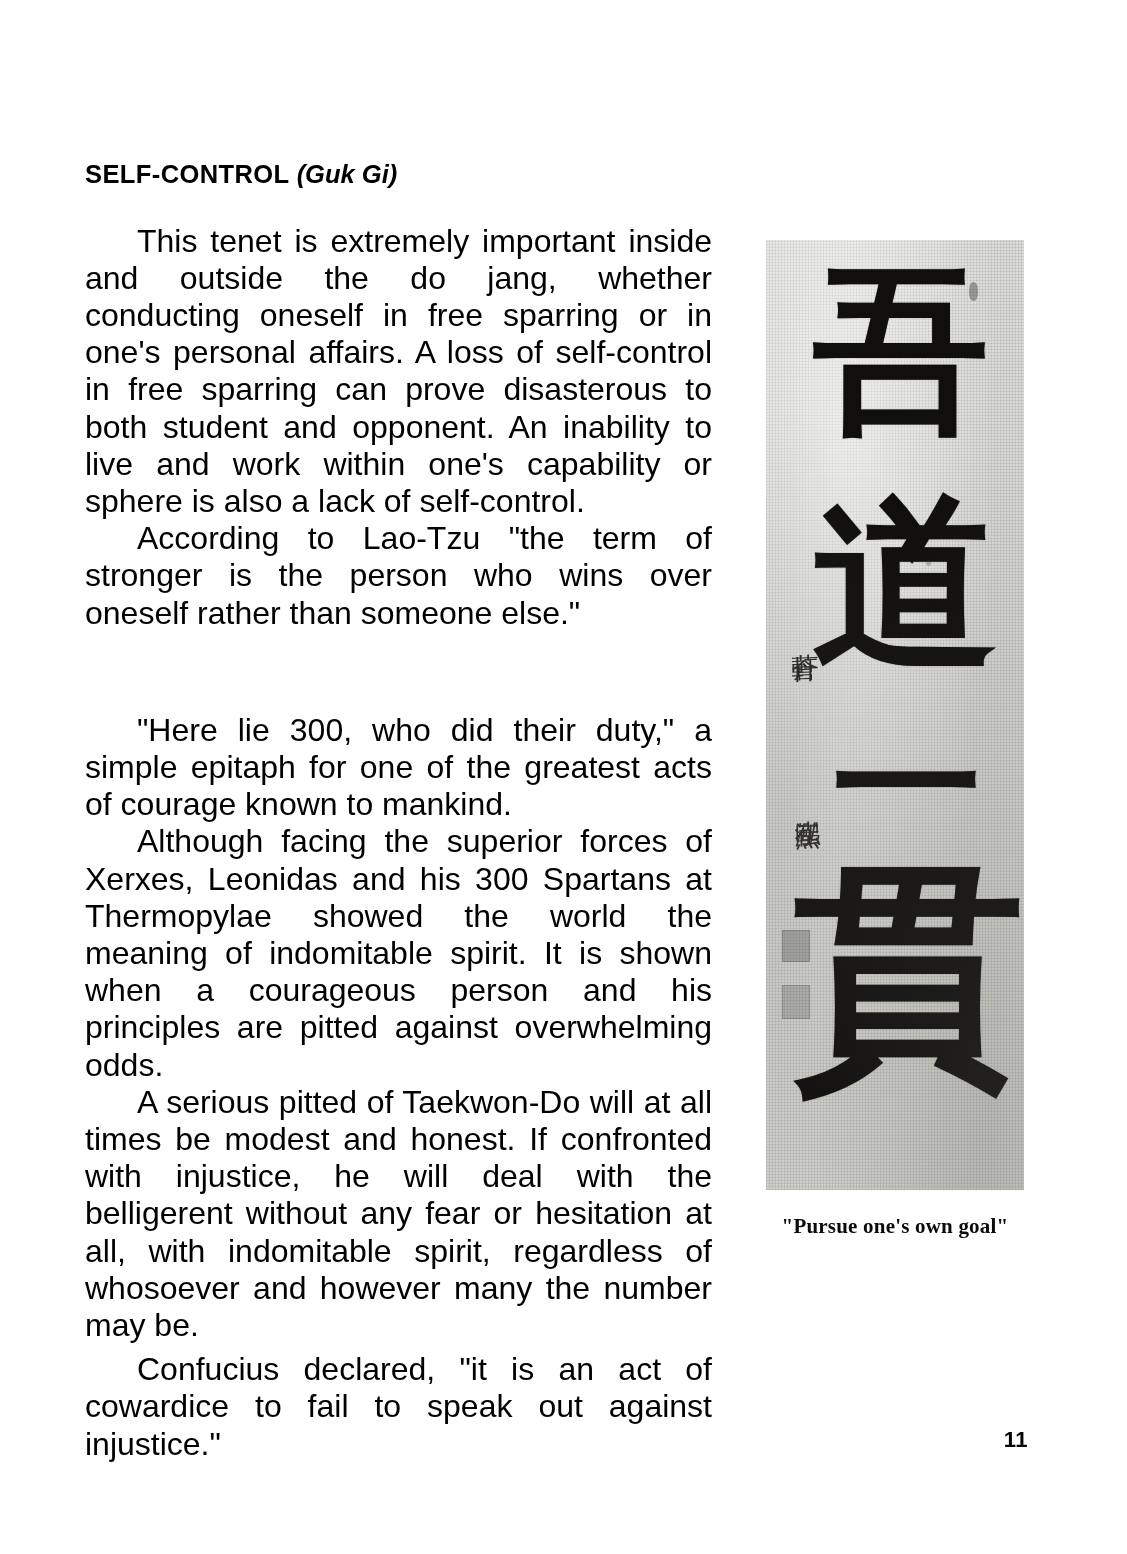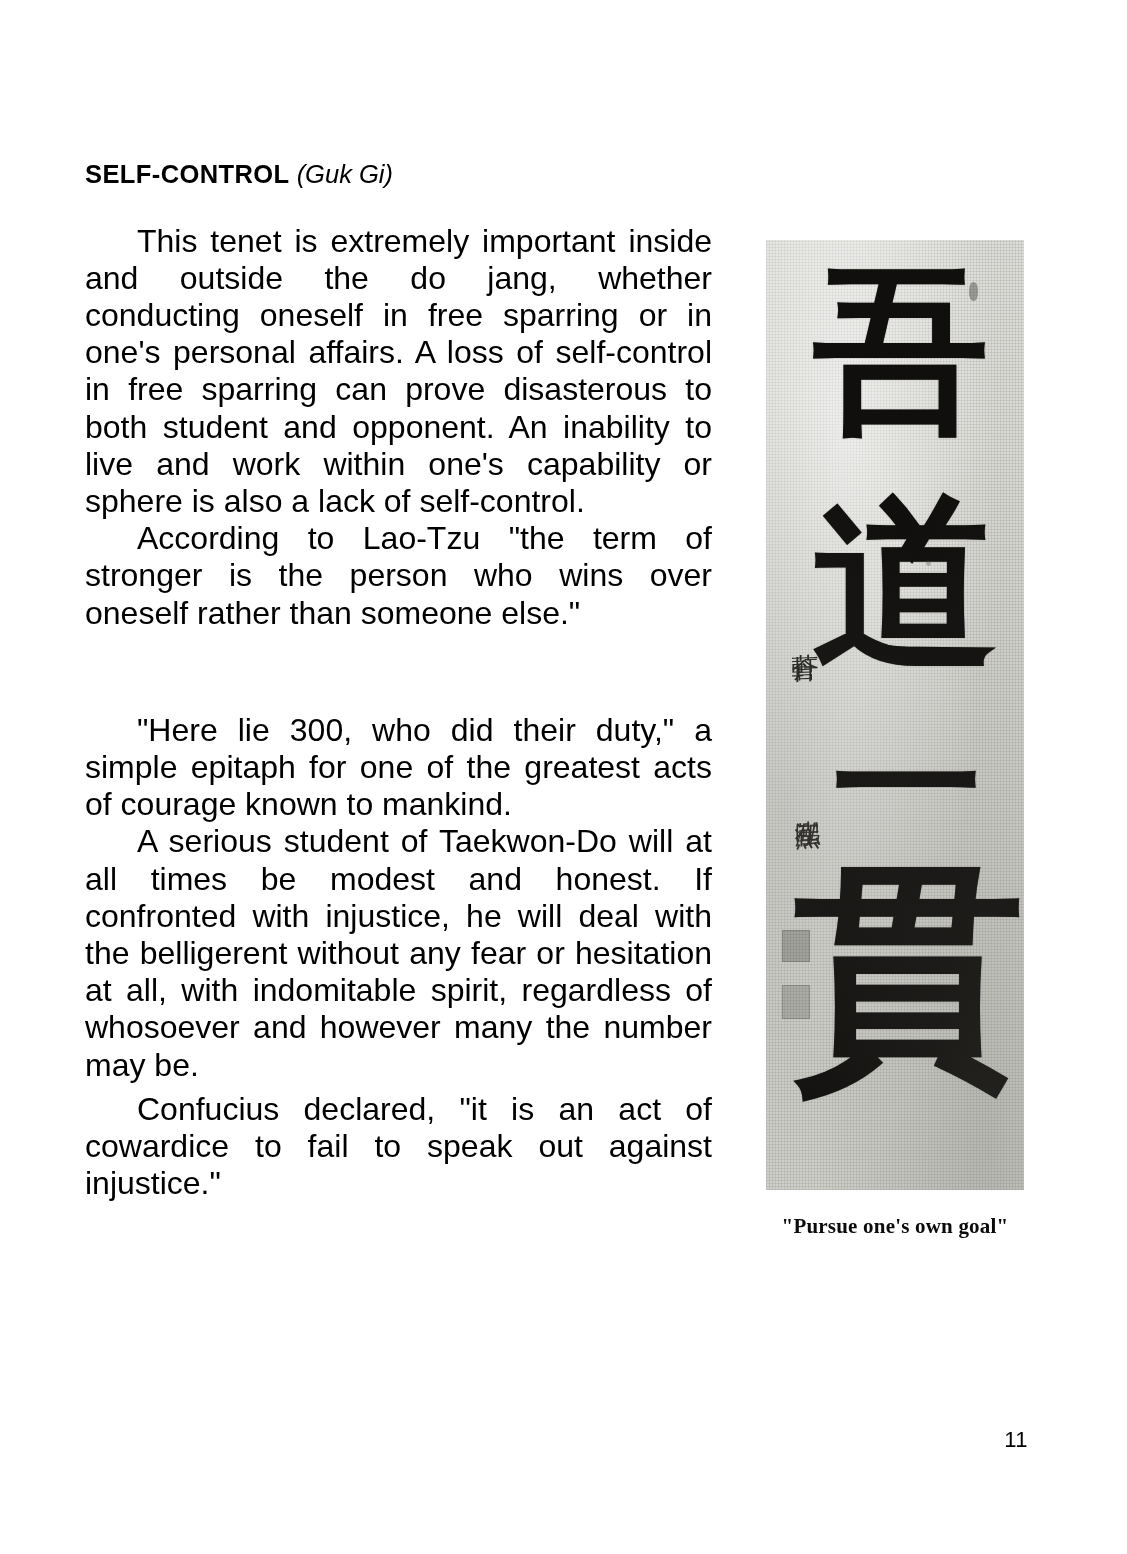--- a/index.html
+++ b/index.html
@@ -33,21 +33,21 @@
   .section-heading {
     font-size: 25.5px;
     font-weight: bold;
     letter-spacing: 0.4px;
     line-height: 1.12;
     margin: 0;
     white-space: nowrap;
   }
   .section-heading .romanization {
     font-style: italic;
-    font-weight: normal;
+    font-weight: bold;
     letter-spacing: 0px;
   }
 
   .body-paragraph {
     font-size: 32px;
     line-height: 37.2px;
     text-align: justify;
     text-justify: inter-word;
     margin: 0;
     text-indent: 52px;
@@ -183,21 +183,21 @@
     color: #0b0b0b;
     white-space: nowrap;
   }
 
   
   .folio {
     position: absolute;
     right: 99px;
     top: 1427px;
     font-size: 22px;
-    font-weight: normal;
+    font-weight: bold;
     letter-spacing: 0.5px;
     text-align: right;
   }
 </style>
 </head>
 <body>
 
 <div class="page">
 
   <div class="text-column">
@@ -208,21 +208,22 @@
 
     <p class="body-paragraph">This tenet is extremely important inside and outside the do jang, whether conducting oneself in free sparring or in one's personal affairs. A loss of self-control in free sparring can prove disasterous to both student and opponent. An inability to live and work within one's capability or sphere is also a lack of self-control.</p>
     <p class="body-paragraph">According to Lao-Tzu "the term of stronger is the person who wins over oneself rather than someone else."</p>
 
     <div class="gap-between-sections"></div>
 
 
     <div class="gap-after-heading"></div>
 
     <p class="body-paragraph">"Here lie 300, who did their duty," a simple epitaph for one of the greatest acts of courage known to mankind.</p>
-    <p class="body-paragraph">A serious student of Taekwon-Do will at all times be modest and honest. If confronted with injustice, he will deal with the belligerent without any fear or hesitation at all, with indomitable spirit, regardless of whosoever and however many the number may be.</p>
+    <p class="body-paragraph">Although facing the superior forces of Xerxes, Leonidas and his 300 Spartans at Thermopylae showed the world the meaning of indomitable spirit. It is shown when a courageous person and his principles are pitted against overwhelming odds.</p>
+    <p class="body-paragraph">A serious pitted of Taekwon-Do will at all times be modest and honest. If confronted with injustice, he will deal with the belligerent without any fear or hesitation at all, with indomitable spirit, regardless of whosoever and however many the number may be.</p>
     <div class="gap-paragraph"></div>
     <p class="body-paragraph">Confucius declared, "it is an act of cowardice to fail to speak out against injustice."</p>
   </div>
 
   <div class="plate-wrap">
     <div class="plate">
       <div class="glyph-column">
         <div class="glyph glyph-1">吾</div>
         <div class="glyph glyph-2">道</div>
         <div class="glyph glyph-3">一</div>

